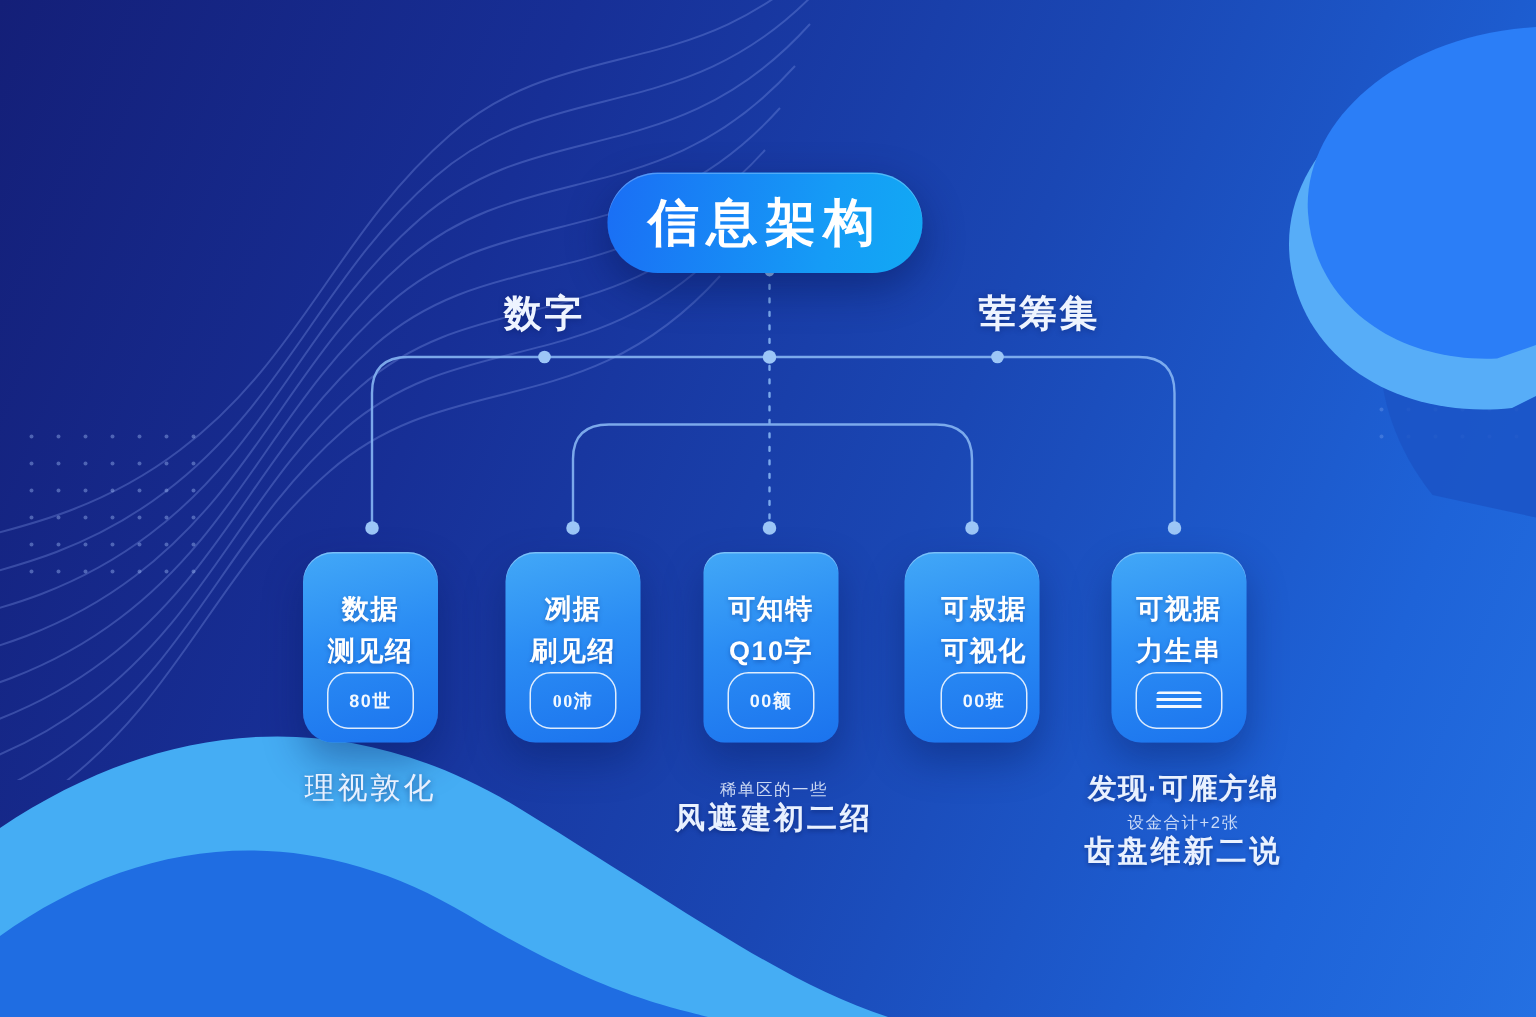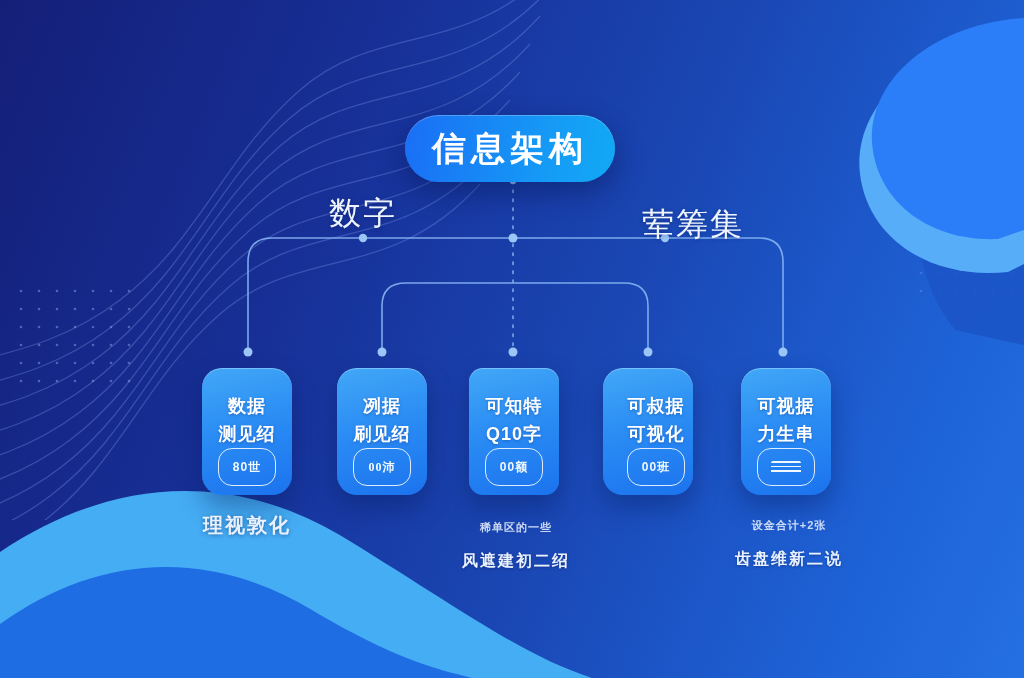--- a/index.html
+++ b/index.html
@@ -15,25 +15,25 @@
   .root-node{
     position:absolute;left:405px;top:103px;width:210px;height:67px;
     border-radius:34px;display:flex;align-items:center;justify-content:center;
     background:linear-gradient(100deg,#1a6ef5 0%,#159cf6 70%,#12a9f4 100%);
     box-shadow:0 10px 28px rgba(4,20,80,.45), inset 0 1px 0 rgba(255,255,255,.25);
     color:#fff;font-size:34px;font-weight:700;letter-spacing:5px;margin-top:12px;
   }
 
   
   .branch-label{
-    position:absolute;top:192px;color:#eef4ff;font-size:32px;font-weight:400;
+    position:absolute;top:192px;color:#eef4ff;font-size:25px;font-weight:700;
     letter-spacing:2px;text-shadow:0 1px 4px rgba(0,20,80,.4);text-align:center;
   }
   .branch-left{left:363px;transform:translateX(-50%);}
-  .branch-right{left:693px;transform:translateX(-50%);margin-top:11px;}
+  .branch-right{left:693px;transform:translateX(-50%);}
 
   
   .card{
     position:absolute;top:368px;width:90px;height:127px;border-radius:20px;
     background:linear-gradient(165deg,#42a8f7 0%,#2b8df4 45%,#1b73ee 100%);
     box-shadow:0 12px 26px rgba(5,25,90,.38), inset 0 1px 0 rgba(255,255,255,.3);
     display:flex;flex-direction:column;align-items:center;padding-top:24px;
     color:#fff;
   }
   .card .ln{font-size:18px;font-weight:600;line-height:28px;letter-spacing:1px;white-space:nowrap;
@@ -43,28 +43,28 @@
     border:1.5px solid rgba(255,255,255,.85);display:flex;align-items:center;justify-content:center;
     font-size:12px;font-weight:600;letter-spacing:1px;color:#f2f8ff;
   }
   .stripes{width:30px;height:13px;border-radius:2px;
     background:repeating-linear-gradient(to bottom,rgba(255,255,255,.95) 0 1.8px,transparent 1.8px 4.6px);}
   .card1{left:202px;} .card2{left:337px;font-family:Liberation Serif, serif;} .card3{left:469px;border-radius:14px;}
   .card4{left:603px;padding-left:16px;} .card5{left:741px;}
 
   
   .caption{position:absolute;text-align:center;color:#e9f1ff;transform:translateX(-50%);}
-  .cap-left{left:247px;top:512px;font-size:20px;font-weight:700;letter-spacing:2px;
+  .cap-left{left:247px;top:512px;font-size:20px;font-weight:400;letter-spacing:2px;
     text-shadow:0 1px 4px rgba(0,20,80,.45);}
   .cap-mid{left:516px;top:517px;width:240px;}
   .cap-right{left:789px;top:515px;width:240px;}
   .caption .big{font-size:19px;font-weight:700;letter-spacing:1px;line-height:24px;
     text-shadow:0 1px 4px rgba(0,20,80,.45);}
-  .caption .small{font-size:11px;font-weight:700;opacity:.85;line-height:15px;margin-top:3px;letter-spacing:1px;}
-  .caption .mid{font-size:16px;font-weight:600;letter-spacing:2px;line-height:20px;margin-top:16px;
+  .caption .small{font-size:11px;font-weight:400;opacity:.85;line-height:15px;margin-top:3px;letter-spacing:1px;}
+  .caption .mid{font-size:20px;font-weight:600;letter-spacing:2px;line-height:20px;margin-top:1px;
     text-shadow:0 1px 3px rgba(0,20,80,.4);}
 </style>
 </head>
 <body>
 
 <div class="stage">
 
   <svg class="layer" viewBox="0 0 1024 678" aria-hidden="true">
     <defs>
       <path id="wv" d="M 560 -40 C 470 60 380 20 300 90 C 225 155 200 240 120 300 C 70 338 20 350 -20 360" fill="none"></path>
@@ -158,17 +158,18 @@
   </div>
 
   <div class="caption cap-left">理视敦化</div>
 
   <div class="caption cap-mid">
     <div class="small">稀单区的一些</div>
     <div class="mid">风遮建初二绍</div>
   </div>
 
   <div class="caption cap-right">
+    <div class="big">发现·可雁方绵</div>
     <div class="small">设金合计+2张</div>
     <div class="mid">齿盘维新二说</div>
   </div>
 
 </div>
 
 </body></html>

